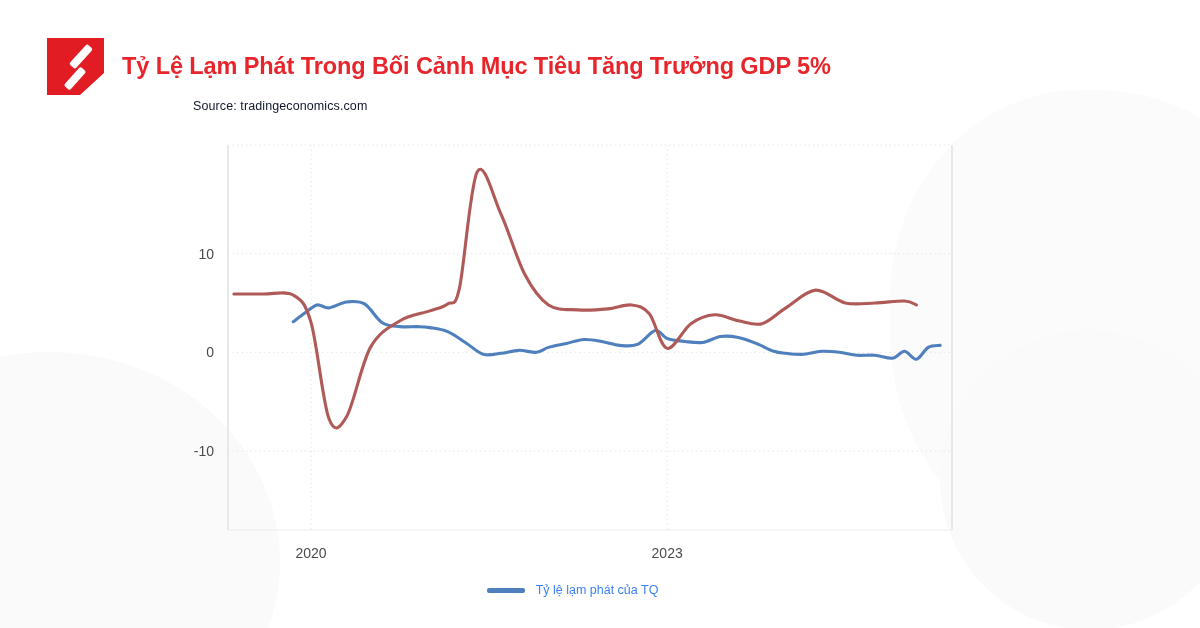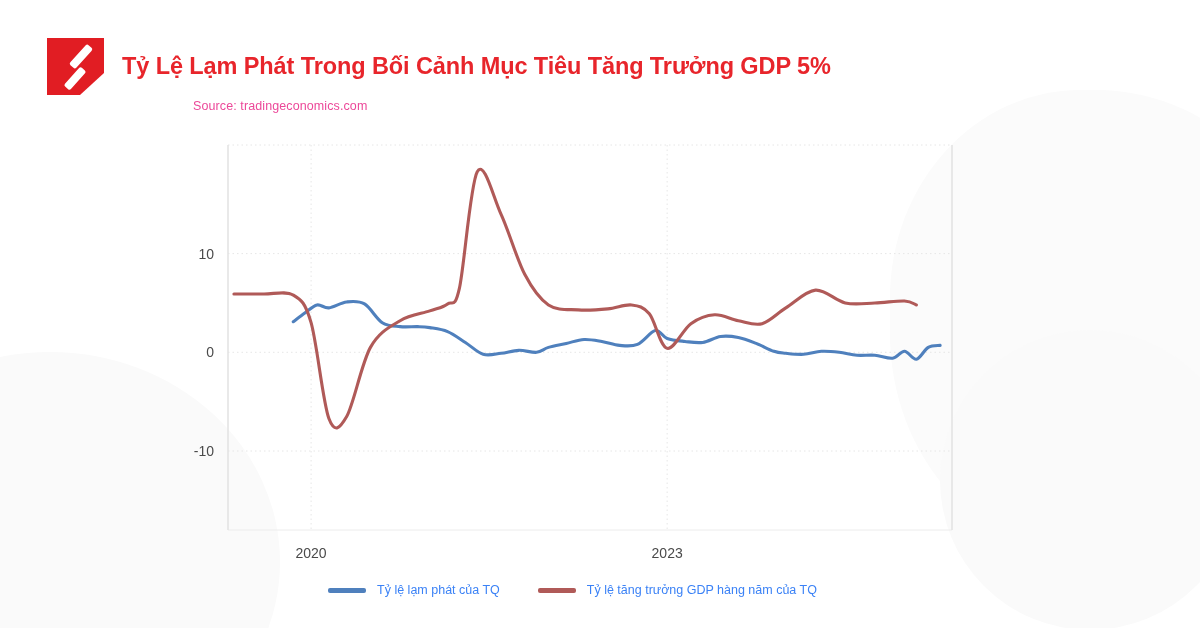--- a/index.html
+++ b/index.html
@@ -52,21 +52,21 @@
     clip-path:polygon(100% 0,100% 100%,0 100%);
   }
 
   .title {
     font-size:23.5px; font-weight:bold; color:#e8252b;
     letter-spacing:-0.1px; white-space:nowrap; line-height:1.1;
   }
 
   .source {
     position:absolute; left:193px; top:99px;
-    font-size:12.5px; color:#ec4899; letter-spacing:0.1px;
+    font-size:12.5px; color:#0f172a; letter-spacing:0.1px;
   }
 
   
   .chart-wrap { position:absolute; left:120px; top:130px; width:900px; height:480px; }
   svg.chart { display:block; }
 
   .tick-label { font-family:"Liberation Sans", sans-serif; font-size:14px; fill:#4a4a4a; }
   .ytick { text-anchor:end; }
   .xtick { text-anchor:middle; }
 
@@ -121,19 +121,15 @@
         <path d="M 173.28 191.71 C 175.26 190.22, 181.19 185.62, 185.15 182.82 C 189.10 180.02, 193.06 175.75, 197.02 174.92 C 200.97 174.10, 203.94 178.38, 208.89 177.88 C 213.83 177.39, 220.75 172.62, 226.69 171.96 C 232.62 171.30, 238.56 170.48, 244.49 173.94 C 250.43 177.39, 256.36 188.91, 262.30 192.69 C 268.23 196.48, 274.16 195.98, 280.10 196.64 C 286.03 197.30, 292.96 196.48, 297.90 196.64 C 302.85 196.81, 304.83 196.81, 309.77 197.63 C 314.72 198.45, 321.64 199.11, 327.57 201.58 C 333.51 204.04, 339.44 208.65, 345.38 212.44 C 351.31 216.22, 357.25 222.47, 363.18 224.28 C 369.11 226.09, 375.05 223.95, 380.98 223.29 C 386.92 222.64, 392.85 220.50, 398.79 220.33 C 404.72 220.17, 411.64 222.80, 416.59 222.31 C 421.54 221.81, 423.51 218.85, 428.46 217.37 C 433.40 215.89, 440.33 214.74, 446.26 213.42 C 452.20 212.11, 458.13 209.80, 464.07 209.47 C 470.00 209.15, 475.93 210.46, 481.87 211.45 C 487.80 212.44, 493.74 214.90, 499.67 215.40 C 505.61 215.89, 511.54 216.88, 517.48 214.41 C 523.41 211.94, 530.33 201.58, 535.28 200.59 C 540.22 199.60, 542.20 206.68, 547.15 208.49 C 552.09 210.30, 559.02 210.79, 564.95 211.45 C 570.89 212.11, 576.82 213.26, 582.75 212.44 C 588.69 211.61, 594.62 207.34, 600.56 206.51 C 606.49 205.69, 612.43 206.35, 618.36 207.50 C 624.30 208.65, 630.23 211.12, 636.16 213.42 C 642.10 215.73, 649.02 219.68, 653.97 221.32 C 658.91 222.97, 660.89 222.80, 665.84 223.29 C 670.78 223.79, 677.70 224.61, 683.64 224.28 C 689.57 223.95, 695.51 221.65, 701.44 221.32 C 707.38 220.99, 713.31 221.65, 719.25 222.31 C 725.18 222.97, 731.11 224.78, 737.05 225.27 C 742.98 225.76, 748.92 224.78, 754.85 225.27 C 760.79 225.76, 767.71 228.89, 772.66 228.23 C 777.60 227.57, 780.57 221.16, 784.52 221.32 C 788.48 221.49, 792.44 229.88, 796.39 229.22 C 800.35 228.56, 804.31 219.68, 808.26 217.37 C 812.22 215.07, 818.15 215.73, 820.13 215.40" fill="none" stroke="#4f80bd" stroke-width="3.1" stroke-linecap="round" stroke-linejoin="round"></path>
         <path d="M 113.93 164.06 C 118.88 164.06, 133.72 163.90, 143.61 164.06 C 153.50 164.23, 165.37 160.28, 173.28 165.05 C 181.19 169.82, 185.15 172.13, 191.08 192.69 C 197.02 213.26, 202.95 272.82, 208.89 288.45 C 214.82 304.08, 219.77 298.32, 226.69 286.47 C 233.61 274.63, 241.52 233.33, 250.43 217.37 C 259.33 201.41, 270.21 196.81, 280.10 190.72 C 289.99 184.63, 301.86 183.64, 309.77 180.85 C 317.68 178.05, 322.63 177.72, 327.57 173.94 C 332.52 170.15, 334.50 180.19, 339.44 158.14 C 344.39 136.09, 350.32 53.99, 357.25 41.65 C 364.17 29.31, 373.07 66.99, 380.98 84.10 C 388.90 101.21, 396.81 129.18, 404.72 144.32 C 412.63 159.46, 419.56 169.00, 428.46 174.92 C 437.36 180.85, 448.24 179.20, 458.13 179.86 C 468.02 180.52, 478.90 179.69, 487.80 178.87 C 496.70 178.05, 504.62 174.10, 511.54 174.92 C 518.46 175.75, 523.41 176.57, 529.34 183.81 C 535.28 191.05, 540.22 216.71, 547.15 218.36 C 554.07 220.00, 562.97 199.27, 570.89 193.68 C 578.80 188.09, 586.71 185.29, 594.62 184.79 C 602.54 184.30, 610.45 189.24, 618.36 190.72 C 626.27 192.20, 634.19 195.82, 642.10 193.68 C 650.01 191.54, 656.93 183.48, 665.84 177.88 C 674.74 172.29, 685.62 160.94, 695.51 160.12 C 705.40 159.29, 715.29 170.81, 725.18 172.95 C 735.07 175.09, 744.96 173.28, 754.85 172.95 C 764.74 172.62, 777.60 170.65, 784.52 170.97 C 791.45 171.30, 794.42 174.26, 796.39 174.92" fill="none" stroke="#b05a58" stroke-width="3.1" stroke-linecap="round" stroke-linejoin="round"></path>
       </svg>
   </div>
 
   <div class="legend" id="legend">
       <div class="legend-item">
         <span class="legend-swatch" style="background: rgb(79, 128, 189);"></span>
         <span class="legend-label">Tỷ lệ lạm phát của TQ</span>
       </div>
-      <div class="legend-item">
-        <span class="legend-swatch" style="background: rgb(176, 90, 88);"></span>
-        <span class="legend-label">Tỷ lệ tăng trưởng GDP hàng năm của TQ</span>
-      </div>
     </div>
 
 </div>
 
 </body></html>

